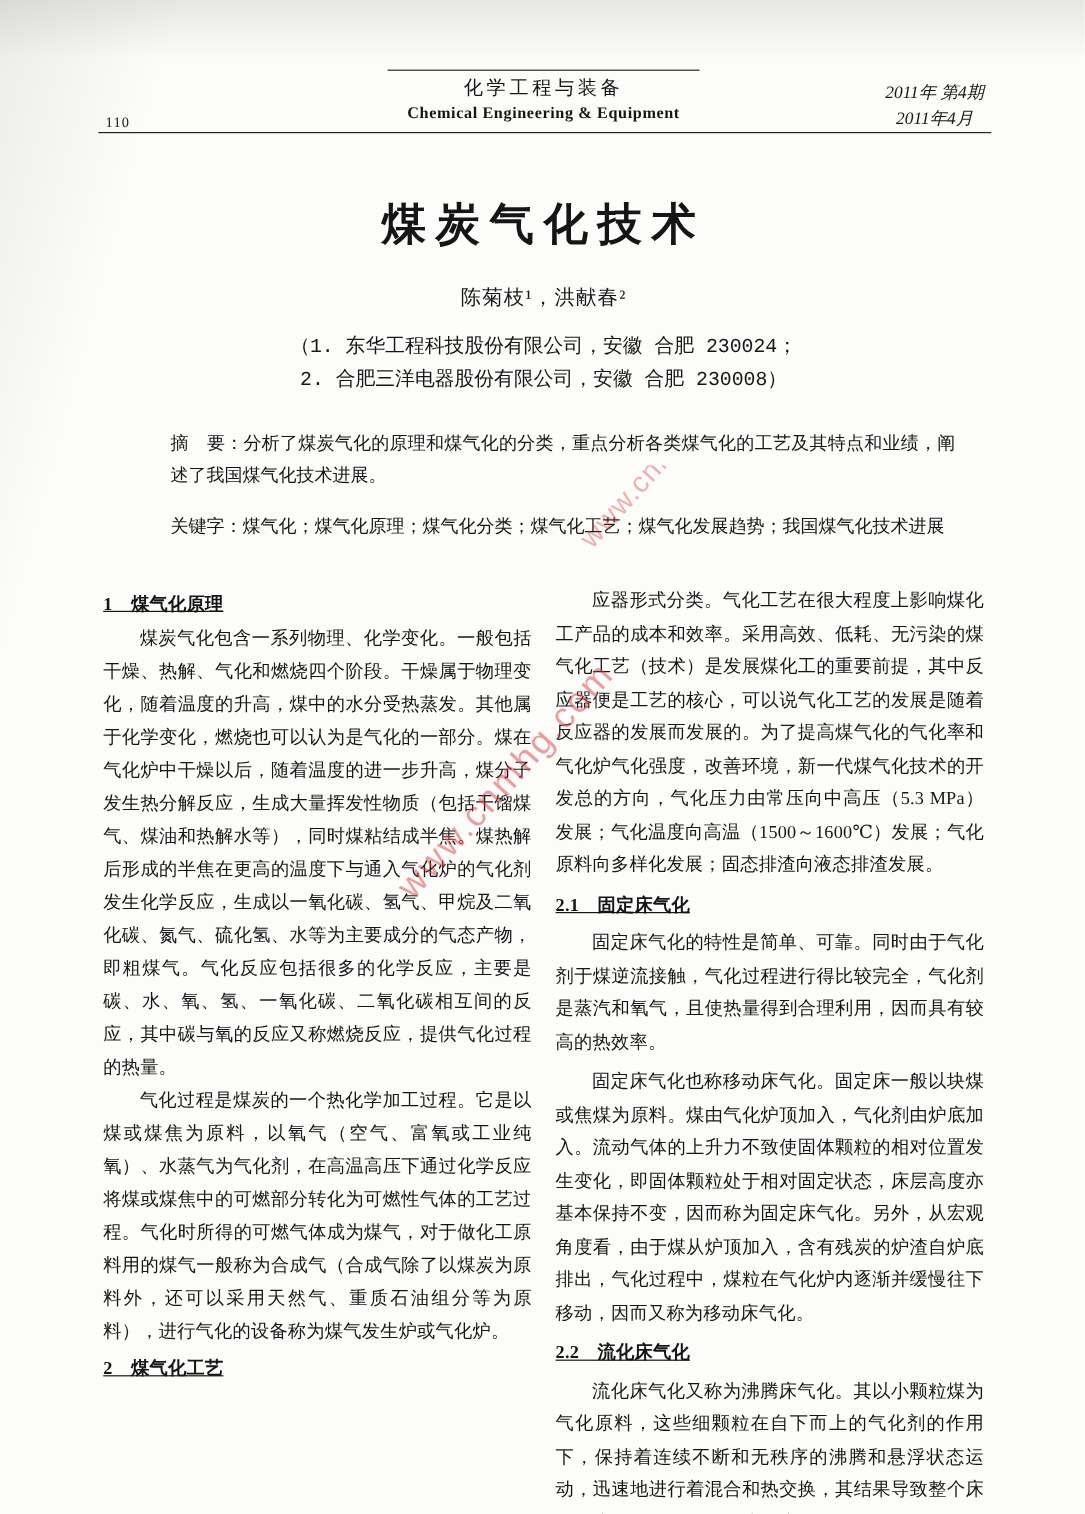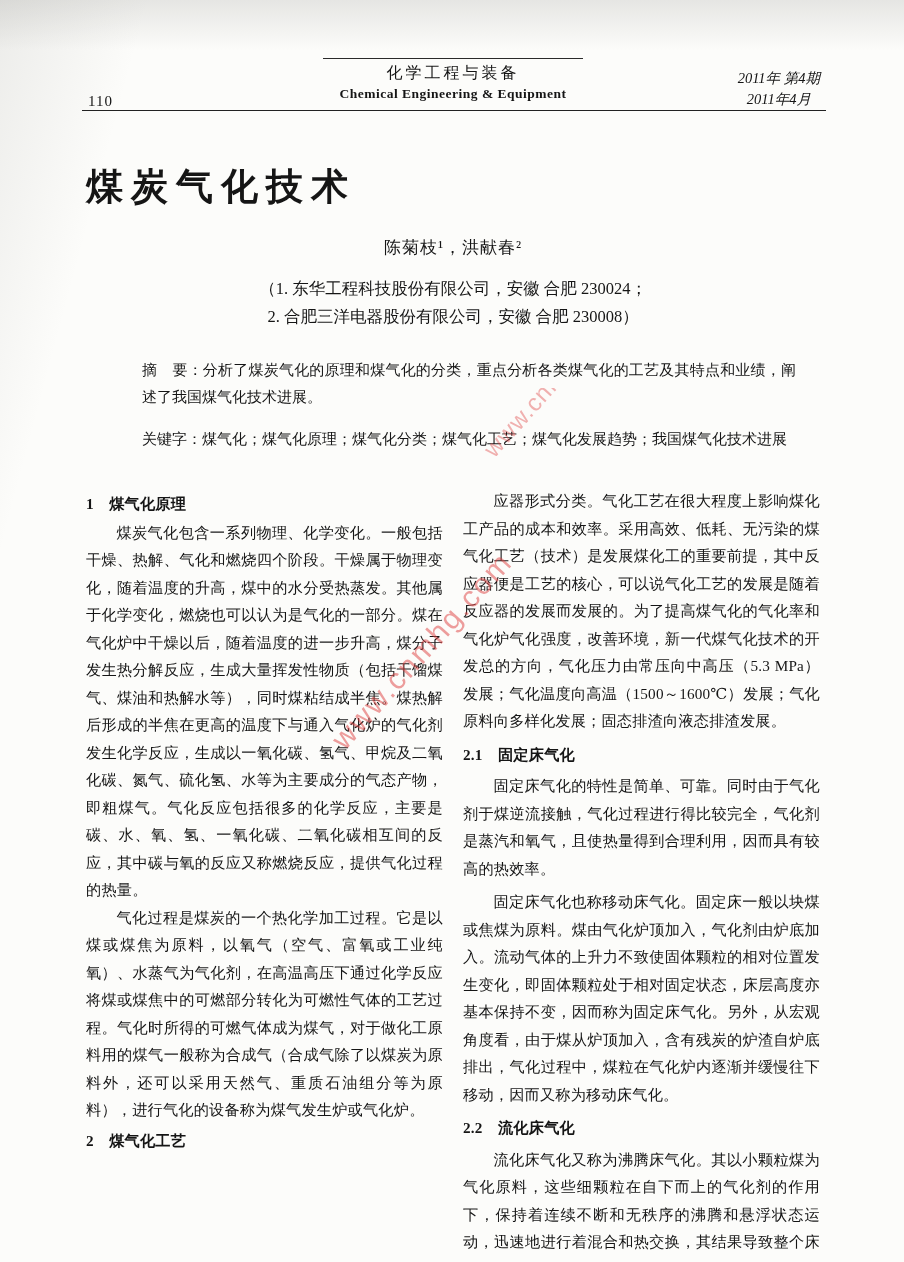--- a/index.html
+++ b/index.html
@@ -10,42 +10,42 @@
   }
   .page::before{
     content:""; position:absolute; inset:0; pointer-events:none;
     background:
       linear-gradient(180deg, rgba(140,140,135,.20), rgba(255,255,255,0) 4%),
       linear-gradient(105deg, rgba(140,140,135,.14), rgba(255,255,255,0) 12%);
   }
 
   
   .hdr { position:absolute; top:58px; left:86px; right:84px; height:52px; }
-  .hdr-pagenum { position:absolute; left:2px; bottom:0; font-size:15px; letter-spacing:1px; }
+  .hdr-pagenum { position:absolute; left:2px; bottom:0; font-size:12px; letter-spacing:1px; }
   .hdr-center { position:absolute; left:0; right:0; top:0; text-align:center; }
   .hdr-center-inner { display:inline-block; border-top:1.5px solid #2a2a2a; padding:4px 16px 0 16px; }
   .journal-cn { font-size:16px; letter-spacing:3px; }
   .journal-en { font-size:13.5px; font-weight:bold; letter-spacing:.5px; margin-top:2px; }
   .hdr-right { position:absolute; right:0; top:10px; text-align:center; font-size:14.5px; line-height:21px;font-style:italic; }
   .hdr-rule { position:absolute; top:110px; left:82px; right:78px; border-top:1.6px solid #222; }
 
   
   .content { position:absolute; top:110px; left:86px; right:84px; }
-  .title { font-size:37px; font-weight:bold; letter-spacing:8px; margin-top:52px; }
+  .title { text-align:center; font-size:37px; font-weight:bold; letter-spacing:8px; margin-top:52px; }
   .authors { text-align:center; font-size:17px; margin-top:24px; letter-spacing:1px; }
   .affil { text-align:center; font-size:16.5px; line-height:28px; }
-  .affil-block { margin-top:16px; }
+  .affil-block { margin-top:16px;font-family:Liberation Mono, monospace; }
   .abstract { margin:26px 24px 0 56px; font-size:15px; line-height:27px; text-align:justify; }
   .abstract .lbl { font-weight:normal; }
 
   
   .columns { display:flex; gap:20px; margin-top:34px; }
   .col { flex:1; font-size:15.2px; line-height:27.5px; text-align:justify; letter-spacing:.2px; }
   .col p { margin:0; text-indent:2em; }
-  .col h3 { font-size:15.2px; font-weight:bold; margin:3px 0 1px 0; }
+  .col h3 { font-size:15.2px; font-weight:bold; margin:3px 0 1px 0;text-decoration:underline; }
   .col-right p { margin-bottom:6px; }
   .col-right h3 { margin:4px 0 4px 0; }
 
   
   .wm {
     position:absolute; left:350px; top:722px;
     transform:rotate(-48deg); transform-origin:left bottom;
     font-family:"Liberation Sans","DejaVu Sans",sans-serif;
     font-size:30px; letter-spacing:2px;
     color:rgba(222,62,62,.50); pointer-events:none; white-space:nowrap;

